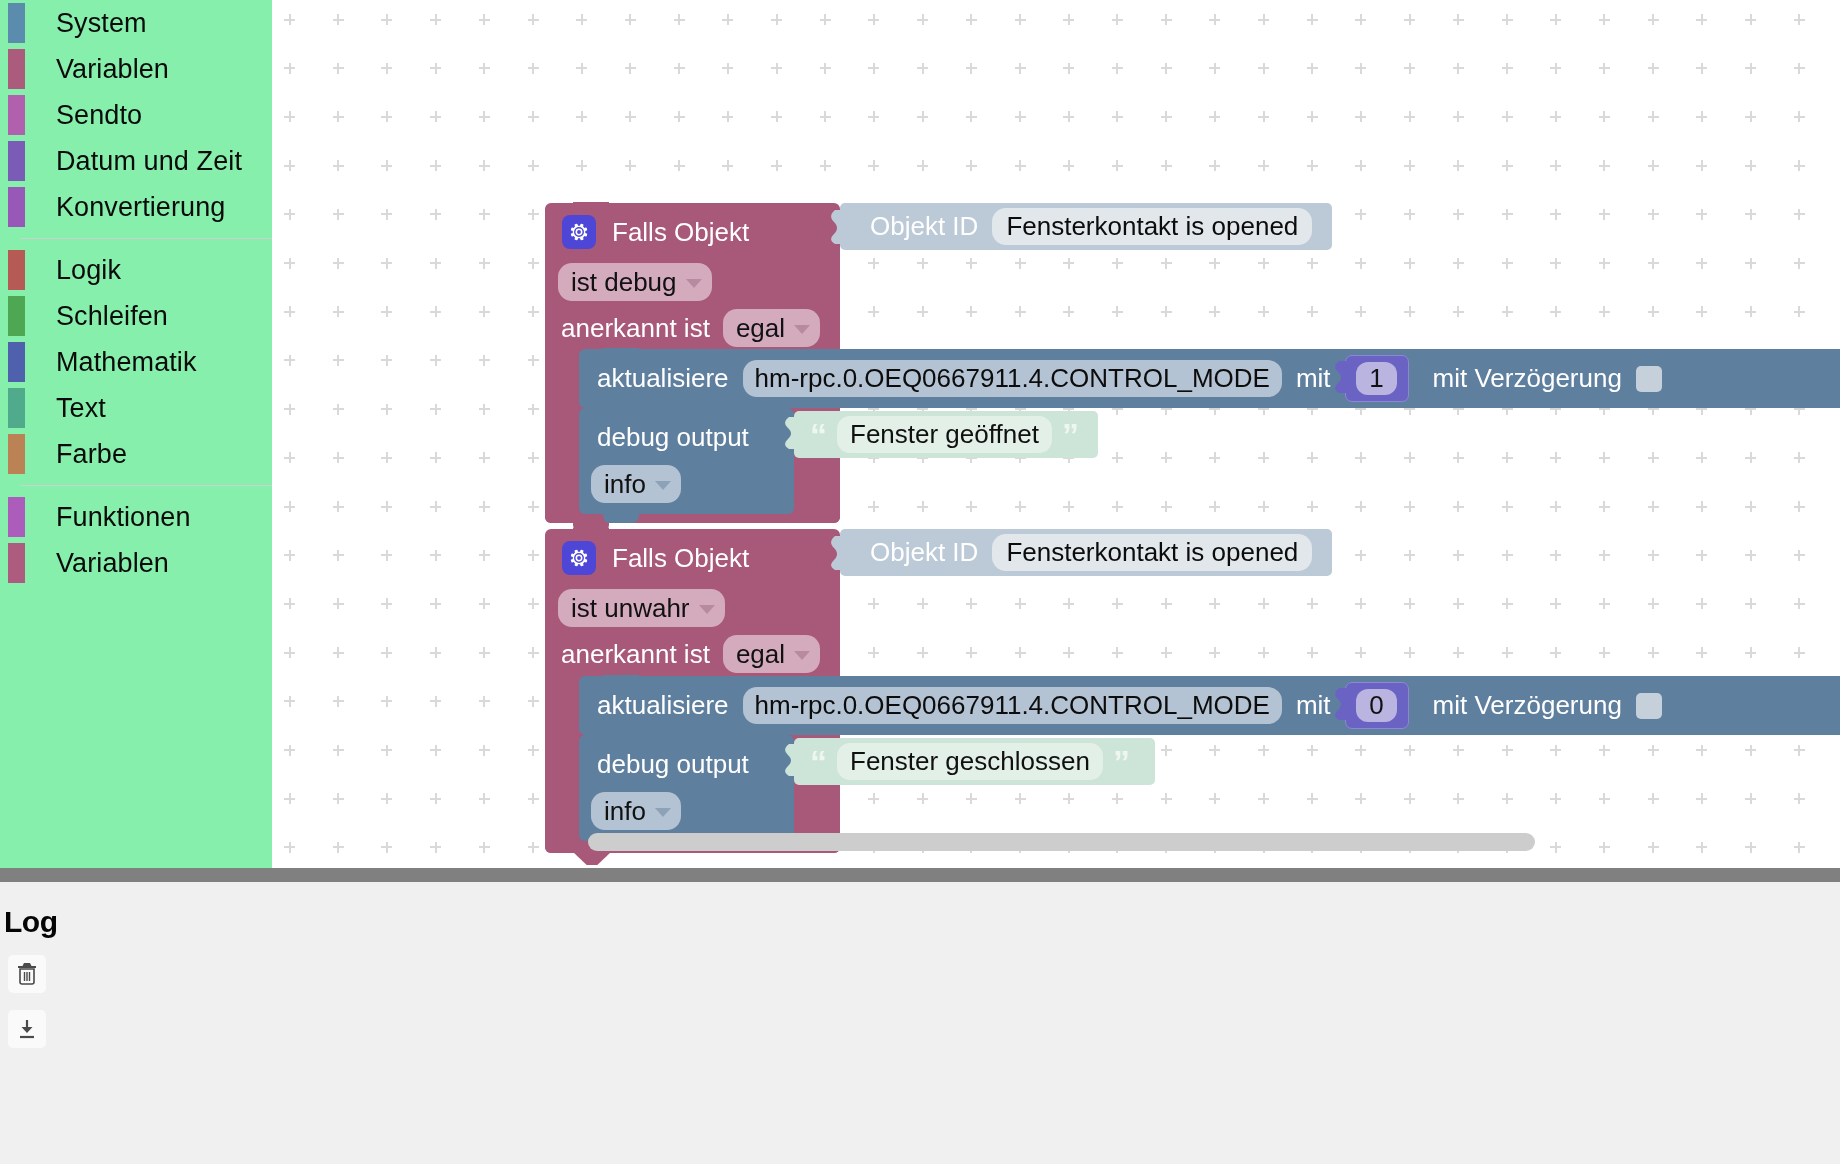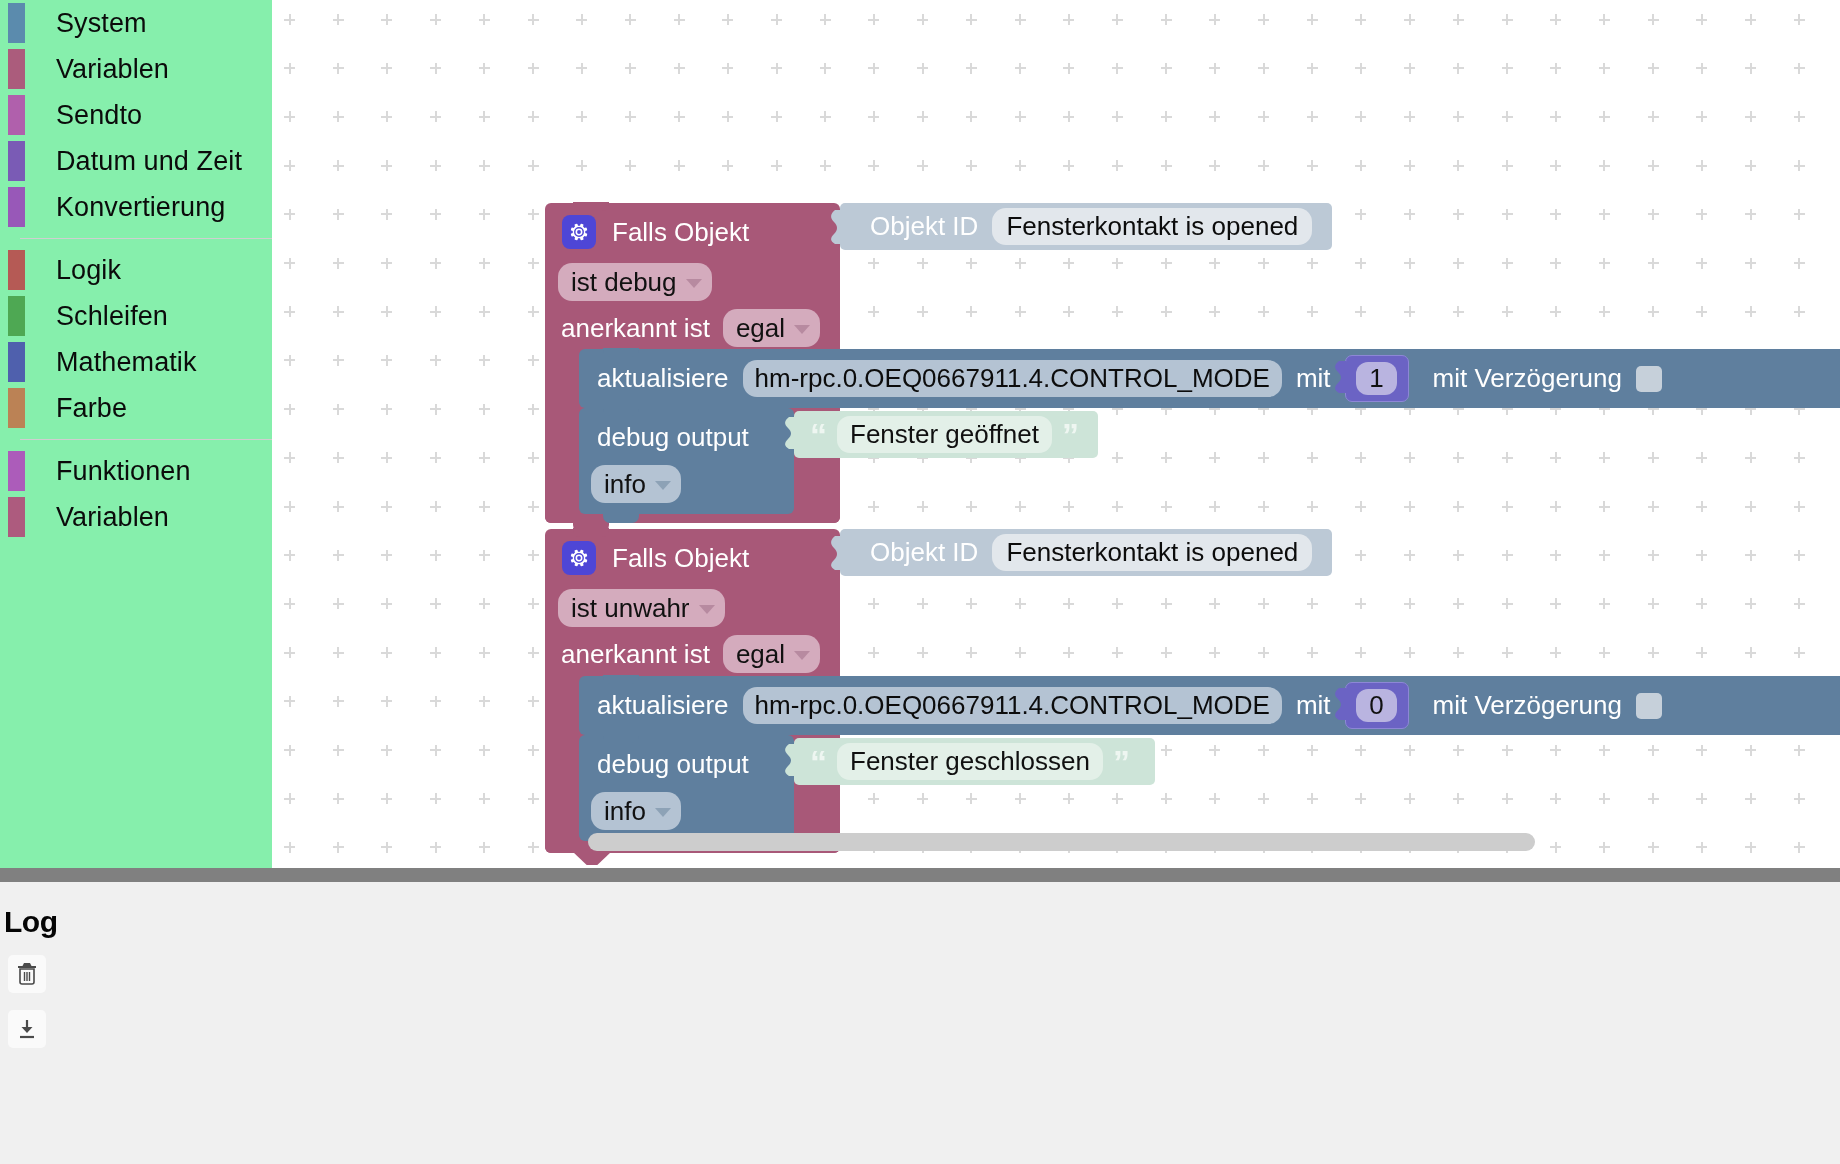--- a/index.html
+++ b/index.html
@@ -245,20 +245,24 @@
           <div class="tb-swatch" style="background: rgb(181, 90, 85);"></div>
           <div class="tb-label">Logik</div>
         </div>
         <div class="tb-row">
           <div class="tb-swatch" style="background: rgb(78, 168, 83);"></div>
           <div class="tb-label">Schleifen</div>
         </div>
         <div class="tb-row">
           <div class="tb-swatch" style="background: rgb(79, 96, 173);"></div>
           <div class="tb-label">Mathematik</div>
+        </div>
+        <div class="tb-row">
+          <div class="tb-swatch" style="background: rgb(79, 171, 140);"></div>
+          <div class="tb-label">Text</div>
         </div>
         <div class="tb-row">
           <div class="tb-swatch" style="background: rgb(187, 130, 85);"></div>
           <div class="tb-label">Farbe</div>
         </div>
       </div>
     <div class="tb-sep"></div>
     <div id="tb-g2" class="tb-group">
         <div class="tb-row">
           <div class="tb-swatch" style="background: rgb(172, 92, 186);"></div>

